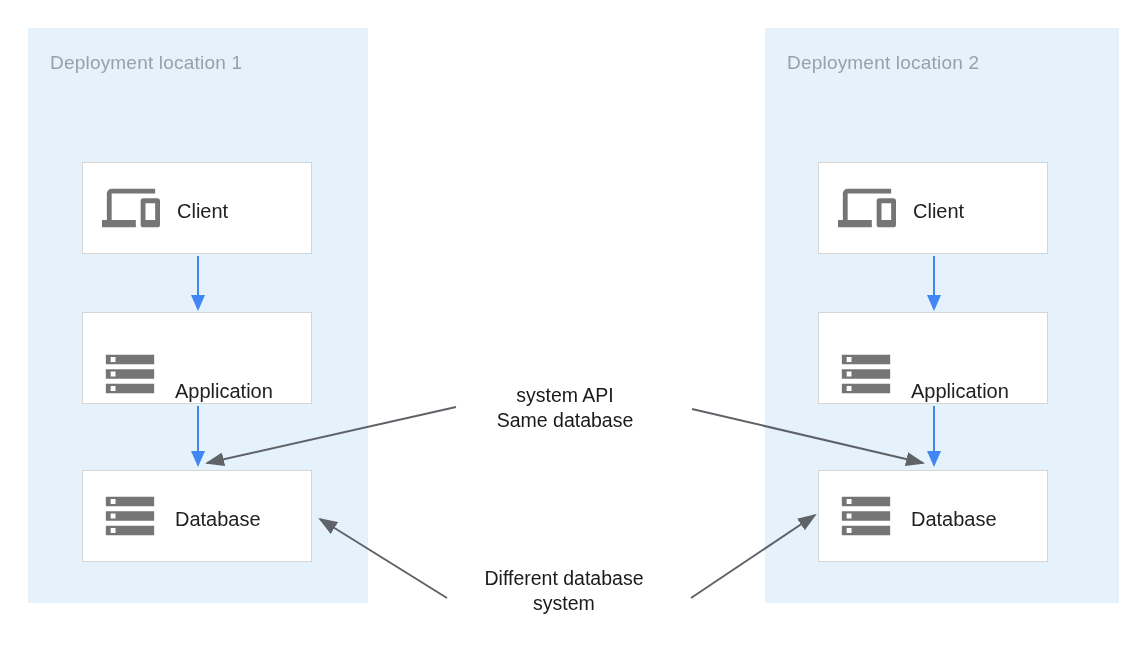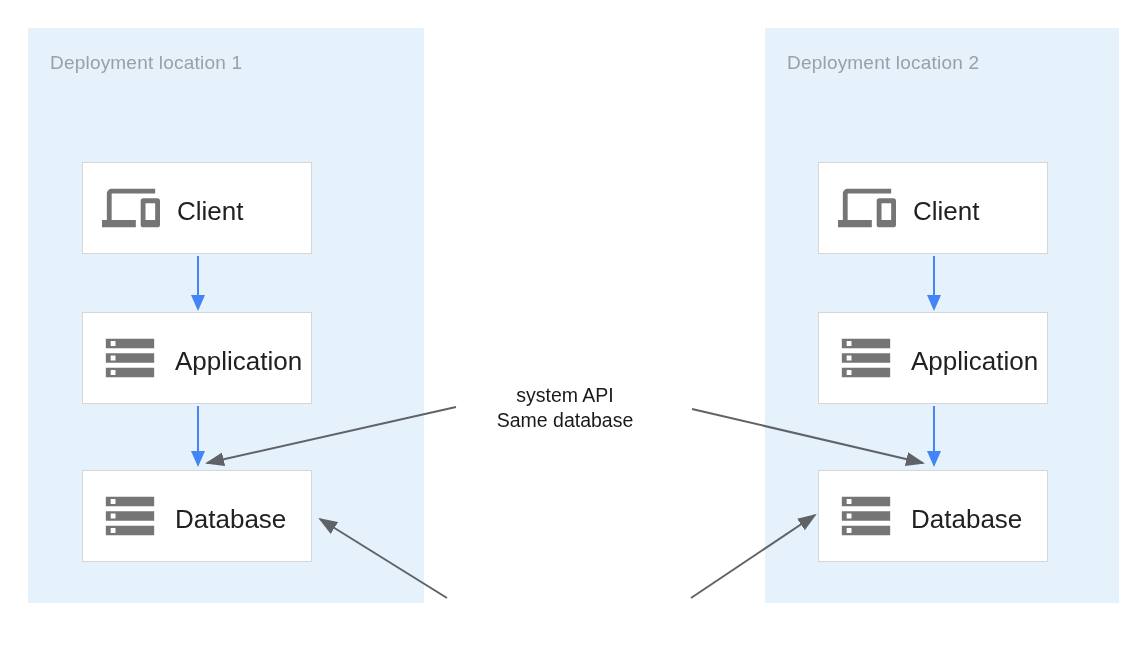--- a/index.html
+++ b/index.html
@@ -6,21 +6,21 @@
   .canvas{
     position:relative;
     width:1132px;height:662px;
     background:#ffffff;
     font-family:"Liberation Sans","DejaVu Sans",sans-serif;
     overflow:hidden;
   }
   .panel{
     position:absolute;
     top:28px;
-    width:396px;height:575px;
+    width:340px;height:575px;
     background:#e5f1fb;
   }
   .panel-1{left:28px;}
   .panel-2{left:765px;width:354px;}
   .panel-title{
     position:absolute;
     left:22px;top:24px;
     font-size:19px;
     color:#9aa0a8;
     letter-spacing:0.2px;
@@ -31,25 +31,25 @@
     left:54px;width:230px;height:92px;
     background:#ffffff;
     border:1px solid #d6d6d6;
     box-sizing:border-box;
     display:flex;
     align-items:center;
     padding-left:16px;
   }
   .panel-2 .node{left:53px;}
   .node-client{top:134px;}
-  .node-application{top:284px;}
+  .node-application{top:284px;align-items:flex-end;}
   .node-database{top:442px;}
   .node .icon{flex:0 0 auto;margin-right:14px;}
   .node-label{
-    font-size:26px;
+    font-size:20px;
     color:#212121;
     white-space:nowrap;
     margin-top:7px;
   }
   .arrow-layer{
     position:absolute;
     left:0;top:0;width:1132px;height:662px;
     pointer-events:none;
   }
   .annotation{
@@ -139,14 +139,18 @@
 
     <line x1="447" y1="598" x2="320" y2="519" stroke="#5f6368" stroke-width="2" marker-end="url(#gray-head)"></line>
     <line x1="691" y1="598" x2="815" y2="515" stroke="#5f6368" stroke-width="2" marker-end="url(#gray-head)"></line>
   </svg>
 
   <div class="annotation annotation-same">
     <div>system API</div>
     <div>Same database</div>
   </div>
 
+  <div class="annotation annotation-different">
+    <div>Different database</div>
+    <div>system</div>
+  </div>
 
 </div>
 
 </body></html>

